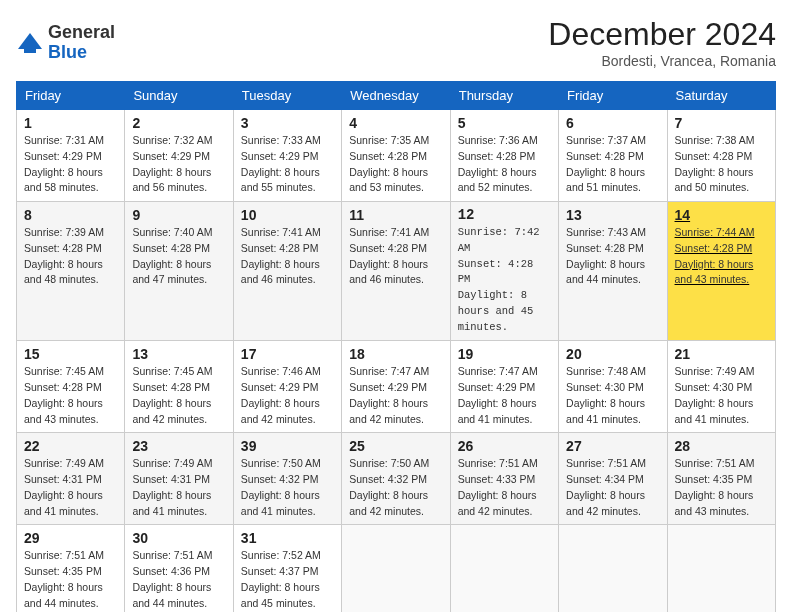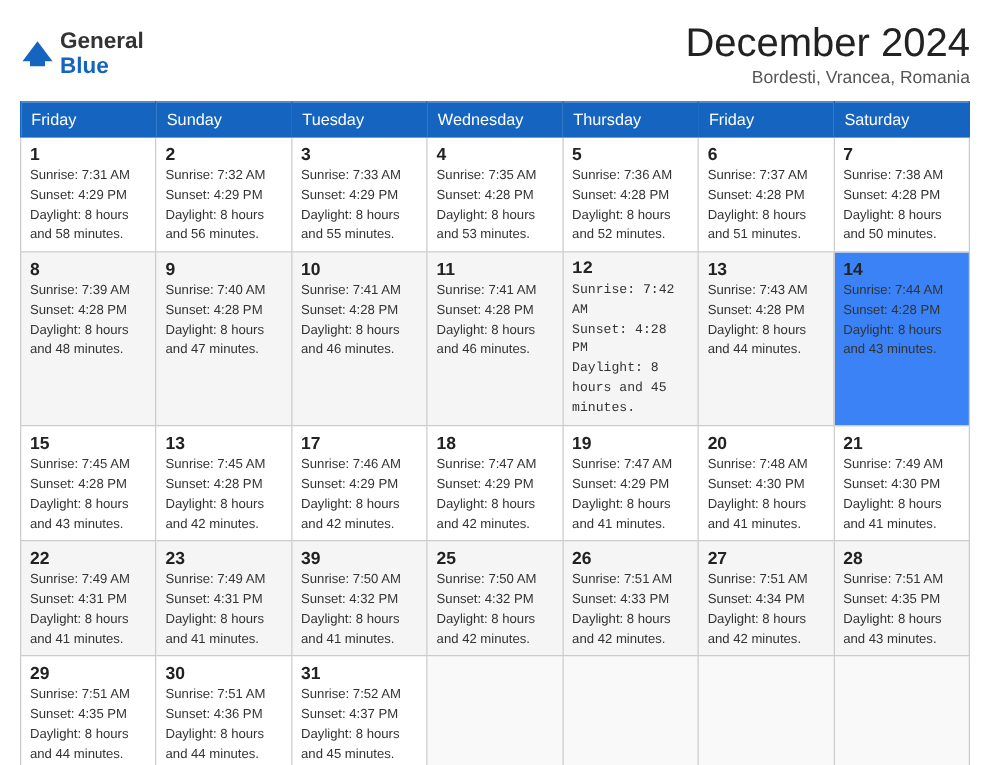--- a/index.html
+++ b/index.html
@@ -168,21 +168,21 @@
           <div class="day-info">Sunrise: 7:41 AM<br>Sunset: 4:28 PM<br>Daylight: 8 hours and 46 minutes.</div>
         </td>
         <td style="background: rgb(245, 245, 245); font-family: Liberation Mono, monospace;">
           <span class="day-number">12</span>
           <div class="day-info">Sunrise: 7:42 AM<br>Sunset: 4:28 PM<br>Daylight: 8 hours and 45 minutes.</div>
         </td>
         <td style="background: rgb(245, 245, 245);">
           <span class="day-number">13</span>
           <div class="day-info">Sunrise: 7:43 AM<br>Sunset: 4:28 PM<br>Daylight: 8 hours and 44 minutes.</div>
         </td>
-        <td style="background: #3b82f6;">
+        <td style="background: #fde047; text-decoration: underline;">
           <span class="day-number">14</span>
           <div class="day-info">Sunrise: 7:44 AM<br>Sunset: 4:28 PM<br>Daylight: 8 hours and 43 minutes.</div>
         </td>
       </tr>
       <tr>
         <td>
           <span class="day-number">15</span>
           <div class="day-info">Sunrise: 7:45 AM<br>Sunset: 4:28 PM<br>Daylight: 8 hours and 43 minutes.</div>
         </td>
         <td>

